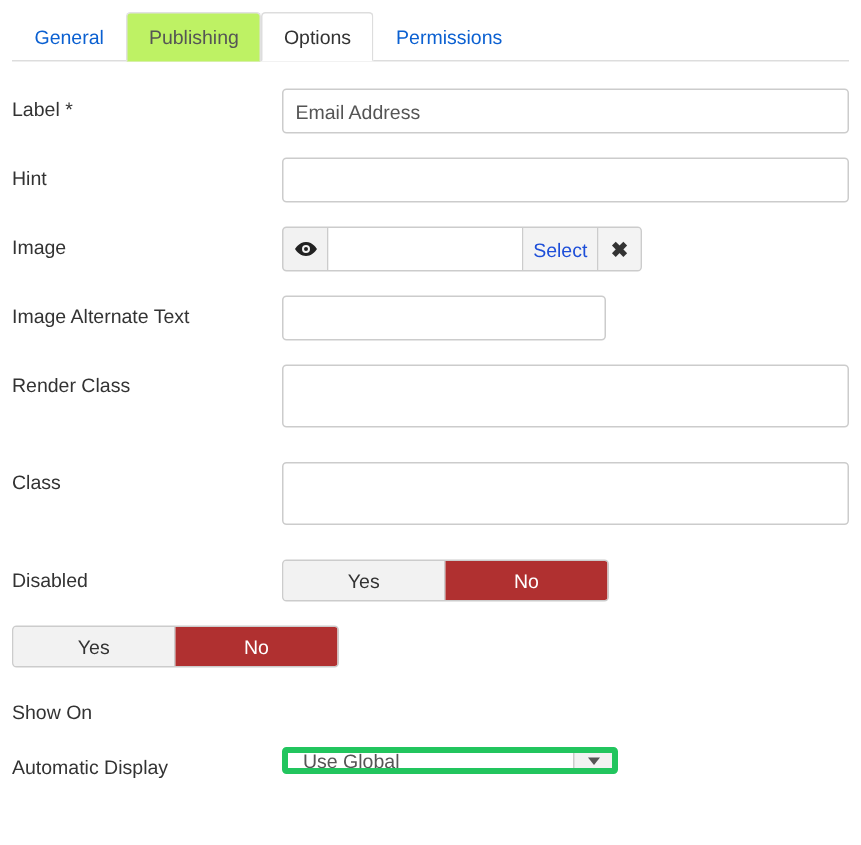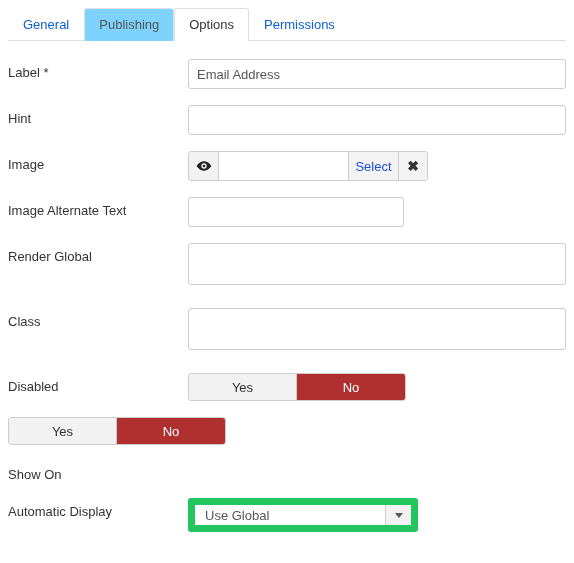--- a/index.html
+++ b/index.html
@@ -18,21 +18,21 @@
   }
   .tab {
     padding: 8px 14px;
     color: #0b60d1;
     cursor: pointer;
     border: 1px solid transparent;
     border-bottom: none;
     margin-bottom: -1px;
   }
   .tab.muted {
-    background: #7dd3fc;
+    background: #bef264;
     color: #555;
     border: 1px solid #e1e1e1;
     border-bottom: none;
     border-radius: 3px 3px 0 0;
   }
   .tab.active {
     color: #333;
     border: 1px solid #ddd;
     border-bottom: 1px solid #fff;
     border-radius: 3px 3px 0 0;
@@ -108,23 +108,23 @@
     color: #333;
   }
   .btn:last-child { border-right: none; }
   .btn.w { width: 108px; }
   .btn.wm { width: 108px; }
   .btn.danger { background: #b03030; color: #fff; border-color: #9a2828; }
   .btn.primary { background: #006dcc; color: #fff; border-color: #0062b8; }
 
   .dropdown {
     display: inline-flex;
-    border: 7px solid #22c55e;
-    border-radius: 3px;
-    height: 34px;
+    border: 4px solid #22c55e;
+    border-radius: 3px;
+    height: 18px;
     overflow: hidden;
     background: #fff;
   }
   .dropdown .dlabel {
     padding: 0 10px;
     display: flex;
     align-items: center;
     width: 190px;
     color: #555;
   }
@@ -191,21 +191,21 @@
   </div>
 
   <div class="row">
     <div class="lbl">Image Alternate Text</div>
     <div class="ctrl">
       <input class="smallinput" value="" style="">
     </div>
   </div>
 
   <div class="row row-wide">
-    <div class="lbl">Render Global</div>
+    <div class="lbl">Render Class</div>
     <div class="ctrl">
       <textarea class="textarea" style=""></textarea>
     </div>
   </div>
 
   <div class="row row-wide">
     <div class="lbl">Class</div>
     <div class="ctrl">
       <textarea class="textarea" style=""></textarea>
     </div>

